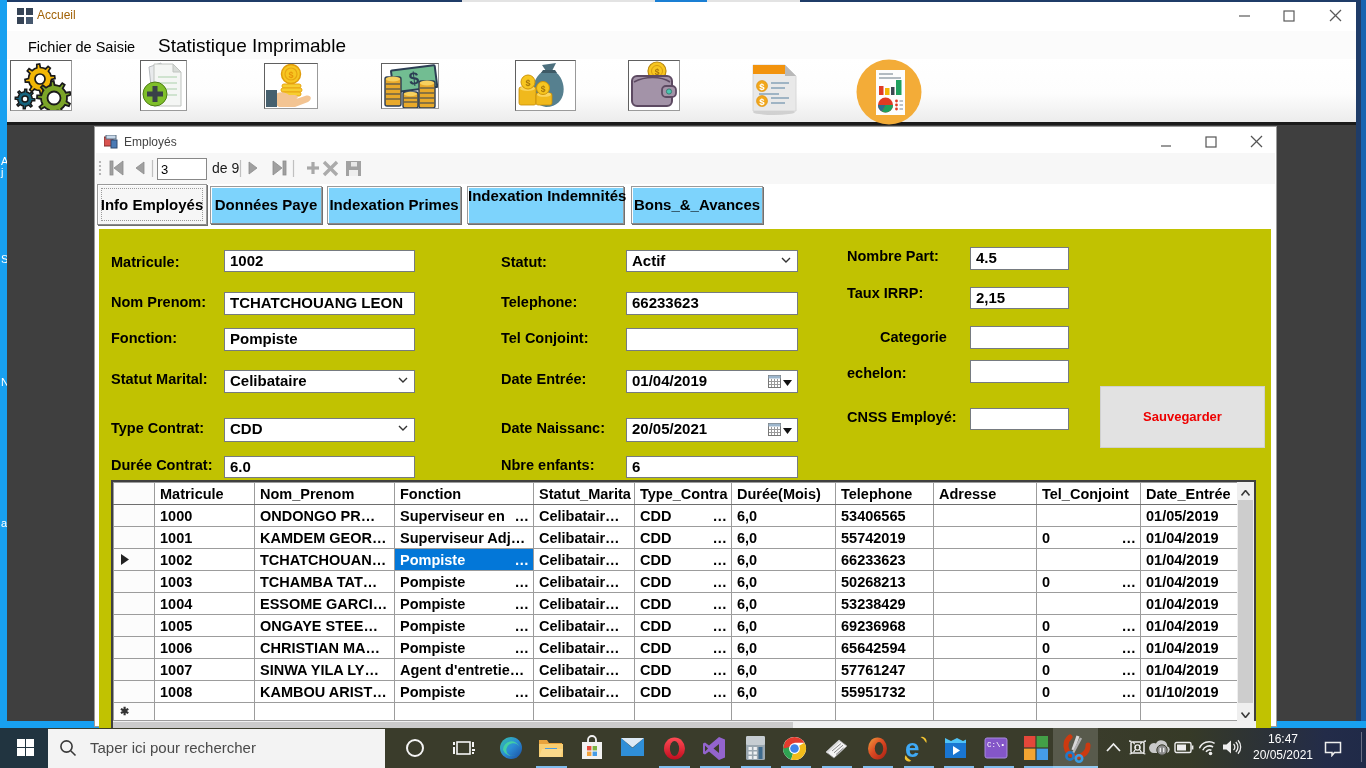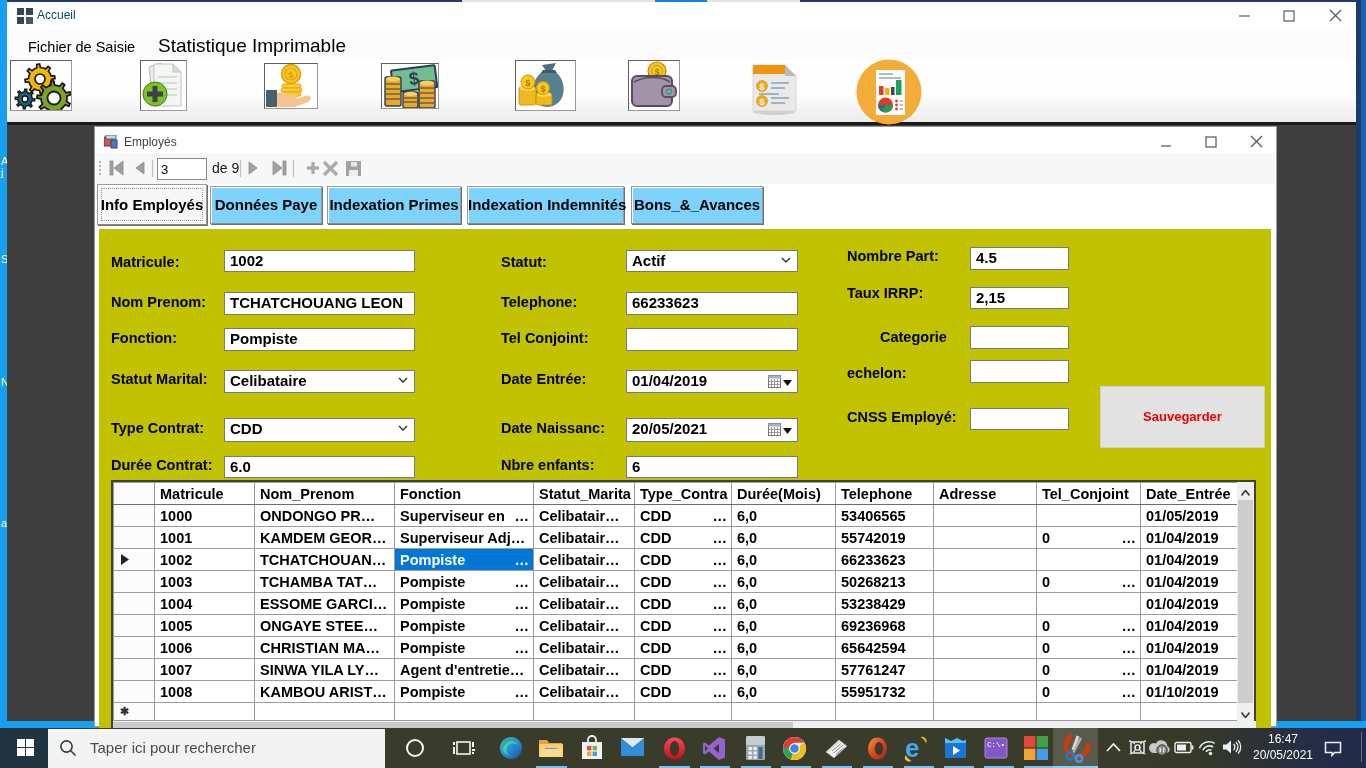--- a/index.html
+++ b/index.html
@@ -40,21 +40,21 @@
   <div class="abs" style="left:648px;top:0;width:52px;height:3px;background:#1a7fd4;"></div>
   <div class="abs" style="left:700px;top:0;width:93px;height:2px;background:#e3e3e3;"></div>
   <div class="abs" style="left:793px;top:0;width:557px;height:2px;background:#1f3c68;"></div>
 
   <div class="abs" style="left:0;top:2px;width:1350px;height:29px;background:#fff;"></div>
 
   <div class="abs" style="left:10px;top:8px;width:7px;height:7px;background:#364456;"></div>
   <div class="abs" style="left:19px;top:8px;width:7px;height:7px;background:#364456;"></div>
   <div class="abs" style="left:10px;top:17px;width:7px;height:7px;background:#364456;"></div>
   <div class="abs" style="left:19px;top:17px;width:7px;height:7px;background:#46586e;"></div>
-  <div class="abs" style="left:30px;top:8px;font-size:12px;color:#0c4a6e;">Accueil</div>
+  <div class="abs" style="left:30px;top:8px;font-size:12px;color:#a16207;">Accueil</div>
 
   <svg class="abs" style="left:1226px;top:6px;" width="120" height="22" viewBox="0 0 120 22">
     <line x1="6" y1="10" x2="17" y2="10" stroke="#5a5a5a" stroke-width="1.2"></line>
     <rect x="51" y="5" width="10" height="10" fill="none" stroke="#5a5a5a" stroke-width="1.2"></rect>
     <line x1="97" y1="4" x2="108" y2="15" stroke="#5a5a5a" stroke-width="1.2"></line>
     <line x1="108" y1="4" x2="97" y2="15" stroke="#5a5a5a" stroke-width="1.2"></line>
   </svg>
 
   <div class="abs" style="left:0;top:31px;width:1350px;height:28px;background:#fbfbfb;"></div>
   <div class="abs" style="left:21px;top:39px;font-size:14.5px;color:#000;">Fichier de Saisie</div>
@@ -281,21 +281,21 @@
       </g>
     </svg>
     <div class="abs" style="left:61px;top:5px;width:50px;height:22px;background:#fff;border:1px solid #888;font-size:13px;color:#000;padding:3px 0 0 3px;">3</div>
     <div class="abs" style="left:116px;top:7px;font-size:14px;color:#1a1a1a;">de 9</div>
   </div>
 
   <div id="tabs">
     <div class="tab" style="left:2px;top:57px;width:110px;height:41px;padding-top:11px;background:#f6f6f6;"><div style="position:absolute;left:3px;top:3px;right:3px;bottom:3px;border:1px dotted #9a9a9a;"></div>Info Employés</div>
     <div class="tab" style="left:115px;top:59px;width:112px;height:38px;padding-top:9px;">Données Paye</div>
     <div class="tab" style="left:232px;top:59px;width:134px;height:38px;padding-top:9px;">Indexation Primes</div>
-    <div class="tab" style="left:372px;top:59px;width:157px;height:38px;padding-top:9px;">Indexation Indemnités</div>
+    <div class="tab" style="left:372px;top:59px;width:157px;height:38px;">Indexation Indemnités</div>
     <div class="tab" style="left:536px;top:59px;width:132px;height:38px;padding-top:9px;">Bons_&amp;_Avances</div>
   </div>
 
   <div class="abs" id="panel" style="left:4px;top:102px;width:1172px;height:499px;background:#c1c201;">
     <div id="fields">
 
       <div class="lbl" style="left:12px;top:26px;">Matricule:</div>
       <div class="lbl" style="left:12px;top:66px;">Nom Prenom:</div>
       <div class="lbl" style="left:12px;top:102px;">Fonction:</div>
       <div class="lbl" style="left:12px;top:143px;">Statut Marital:</div>

